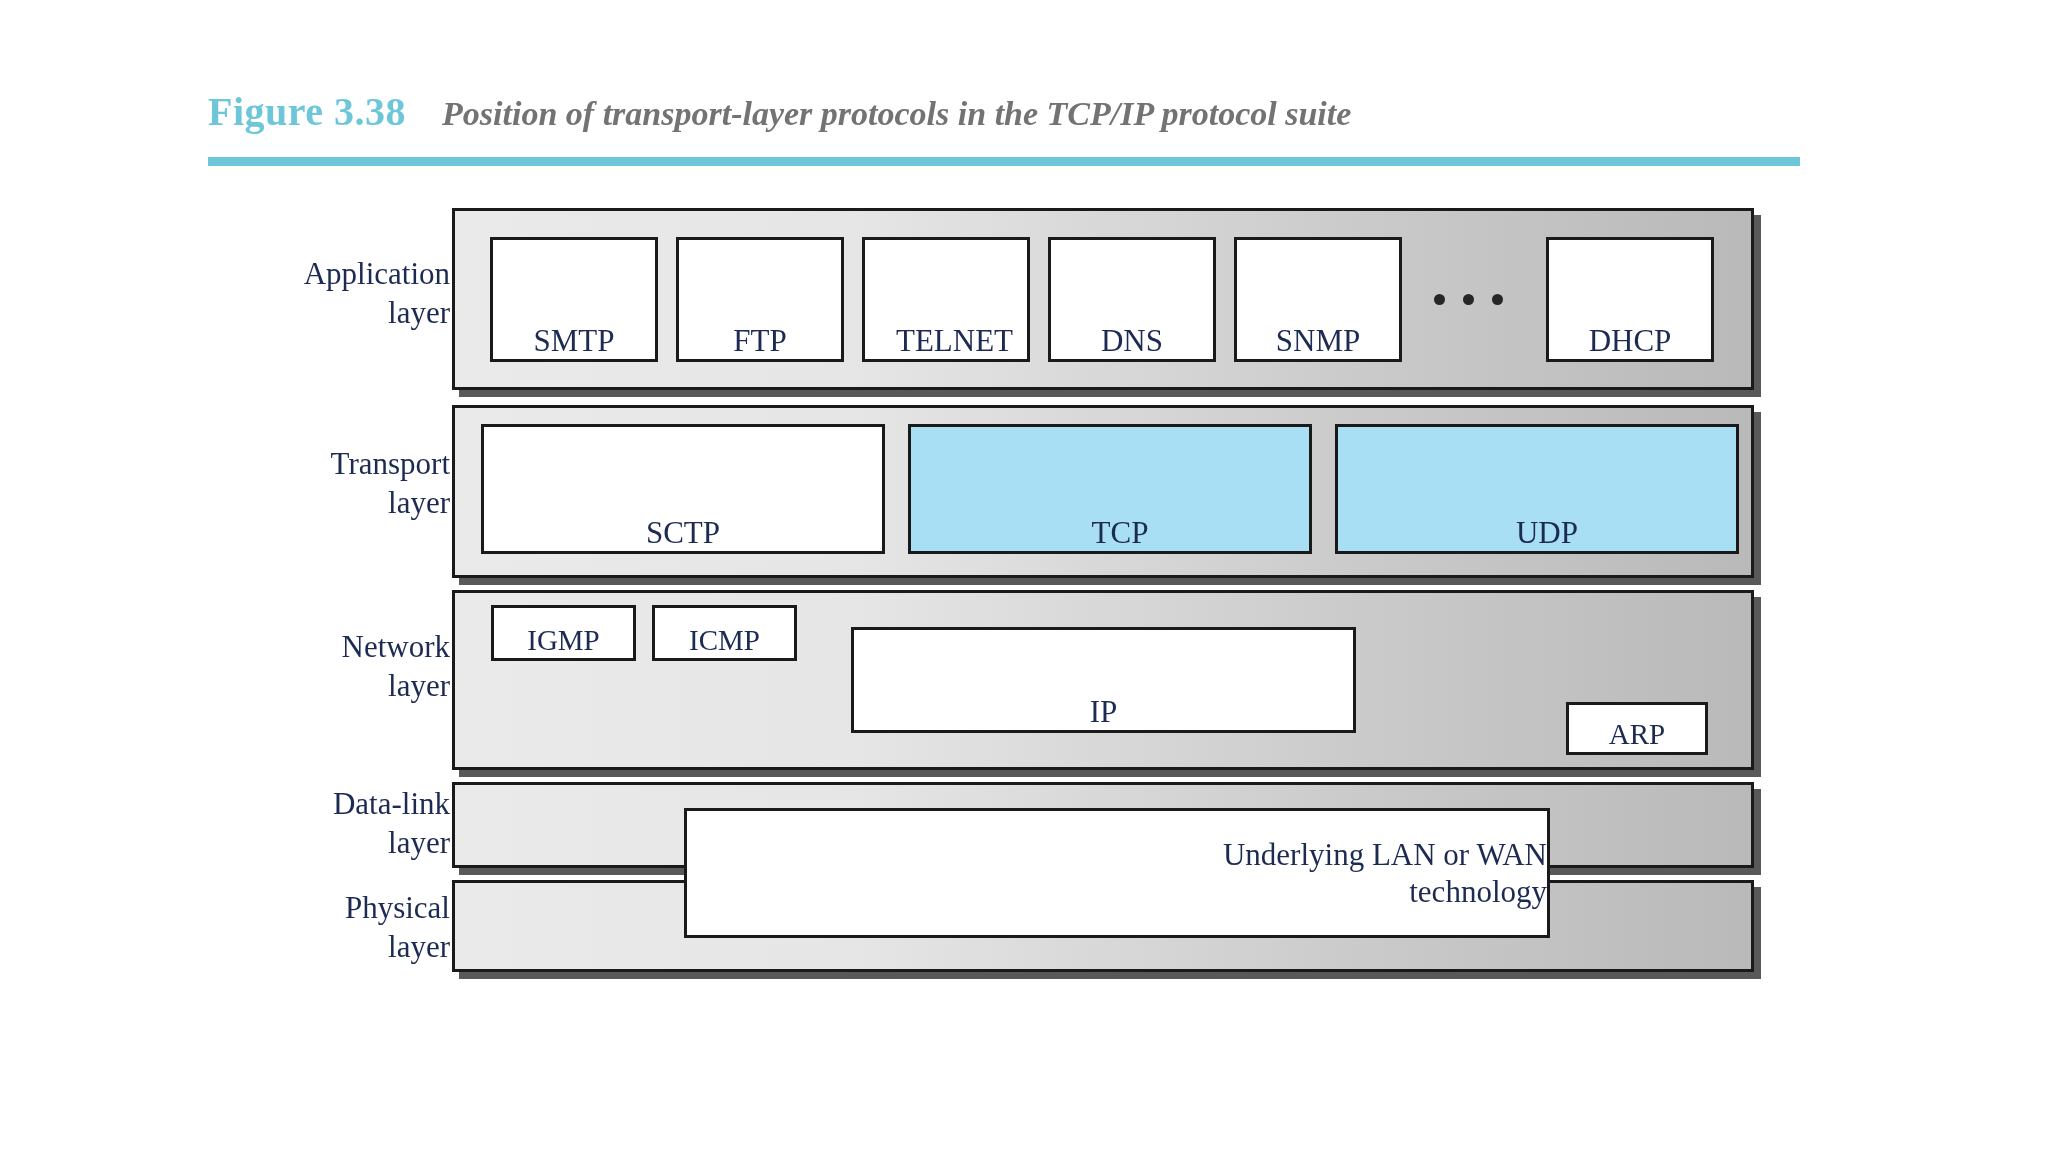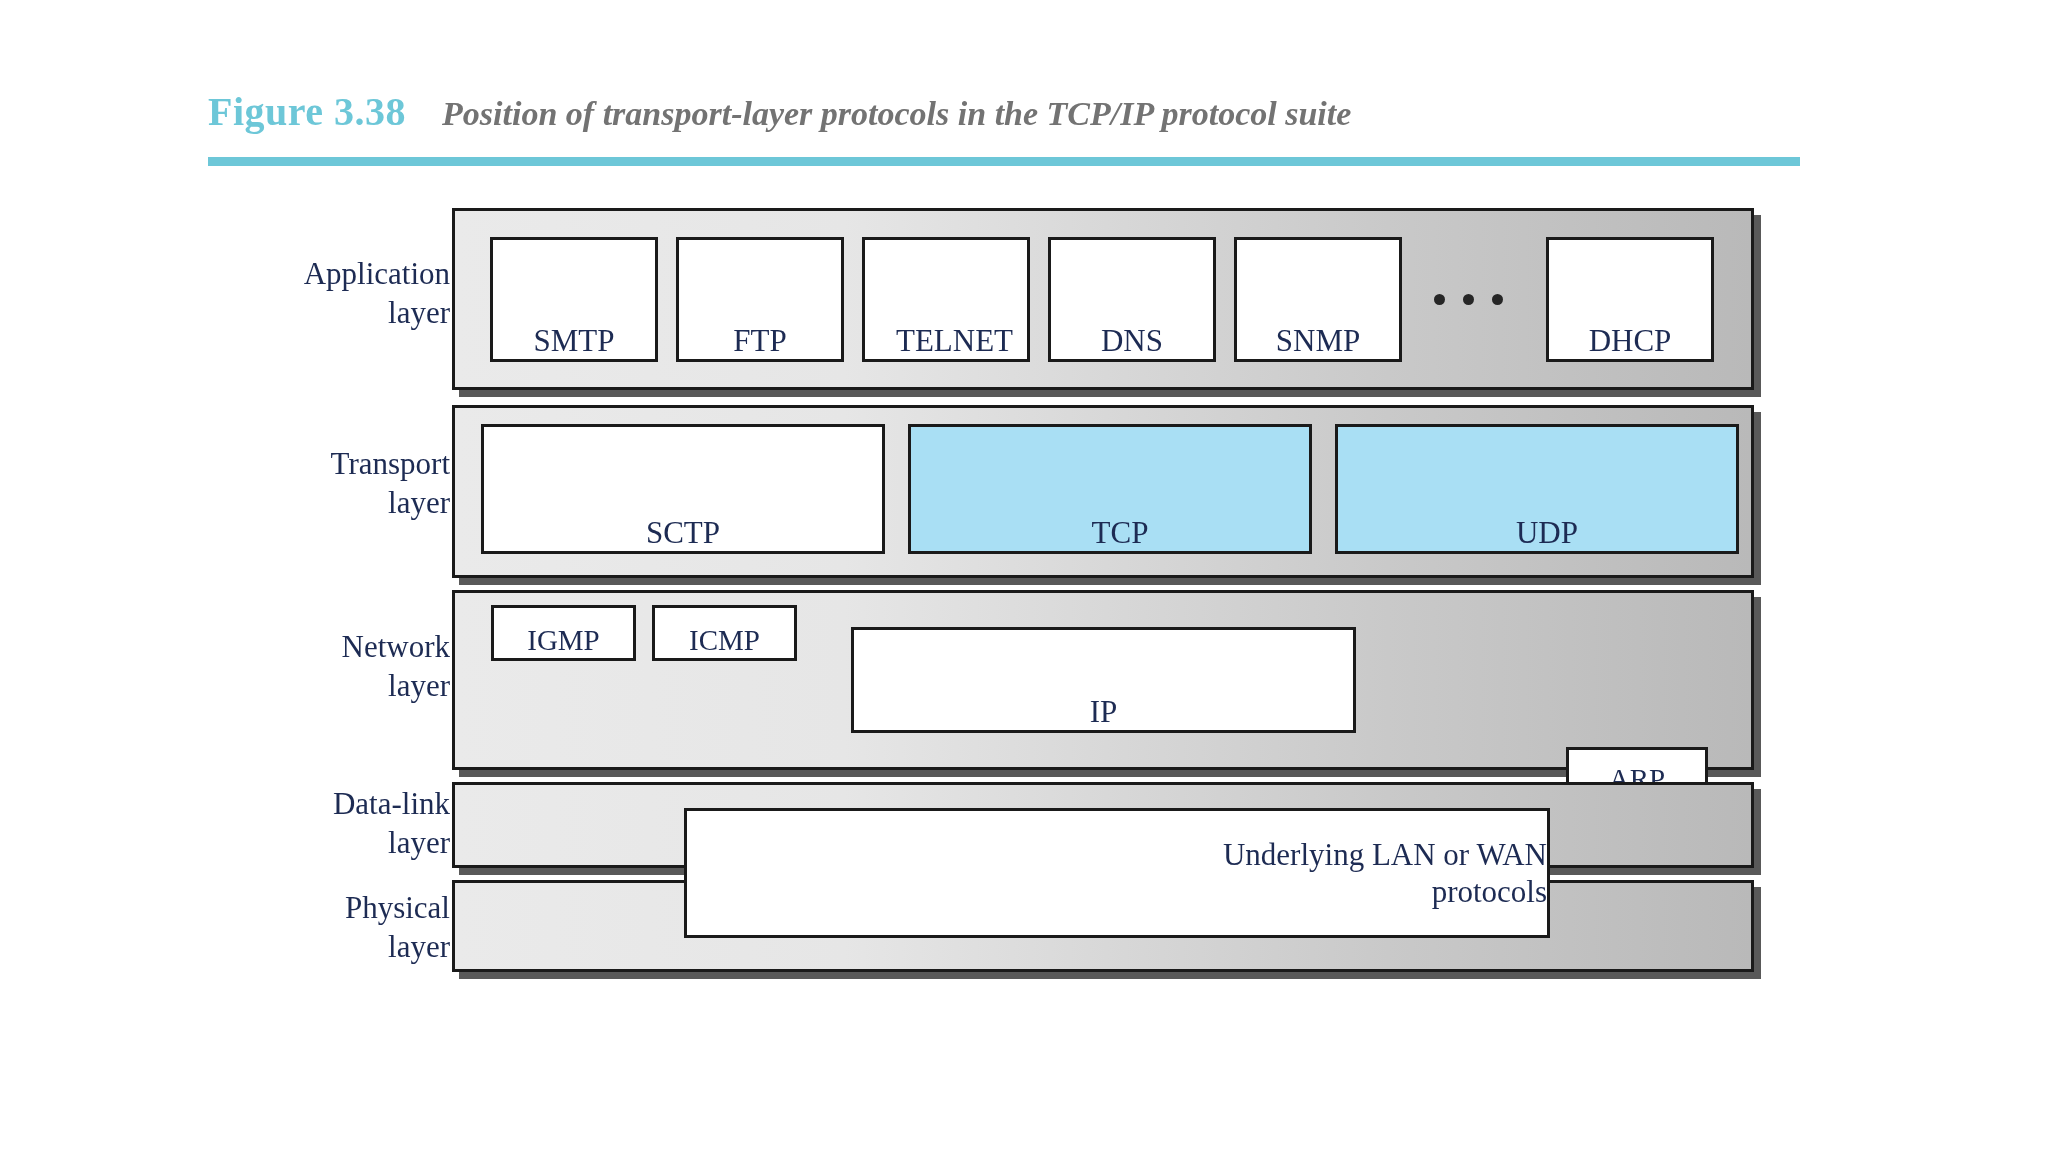--- a/index.html
+++ b/index.html
@@ -177,36 +177,36 @@
 
   <div class="pbox" style="left:491px; top:605px; width:145px; height:56px; font-size:29px;">
     <span>IGMP</span>
   </div>
   <div class="pbox" style="left:652px; top:605px; width:145px; height:56px; font-size:29px;">
     <span>ICMP</span>
   </div>
   <div class="pbox" style="left:851px; top:627px; width:505px; height:106px;">
     <span>IP</span>
   </div>
-  <div class="pbox" style="left:1566px; top:702px; width:142px; height:53px; font-size:29px;margin-top:45px;">
+  <div class="pbox" style="left:1566px; top:702px; width:142px; height:53px; font-size:29px;">
     <span>ARP</span>
   </div>
 
   <div class="layer-label" style="top:785px;">
     <div>Data-link</div>
     <div>layer</div>
   </div>
 
   <div class="band" style="top:782px; height:86px; width:1302px;"></div>
 
   <div class="layer-label" style="top:889px;">
     <div>Physical</div>
     <div>layer</div>
   </div>
 
   <div class="band" style="top:880px; height:92px; width:1302px;"></div>
 
   <div class="pbox" style="left:684px; top:808px; width:866px; height:130px; flex-direction:column; z-index:5;">
     <span>Underlying LAN or WAN</span>
-    <span>protocols</span>
+    <span>technology</span>
   </div>
 
 </div>
 
 </body></html>

